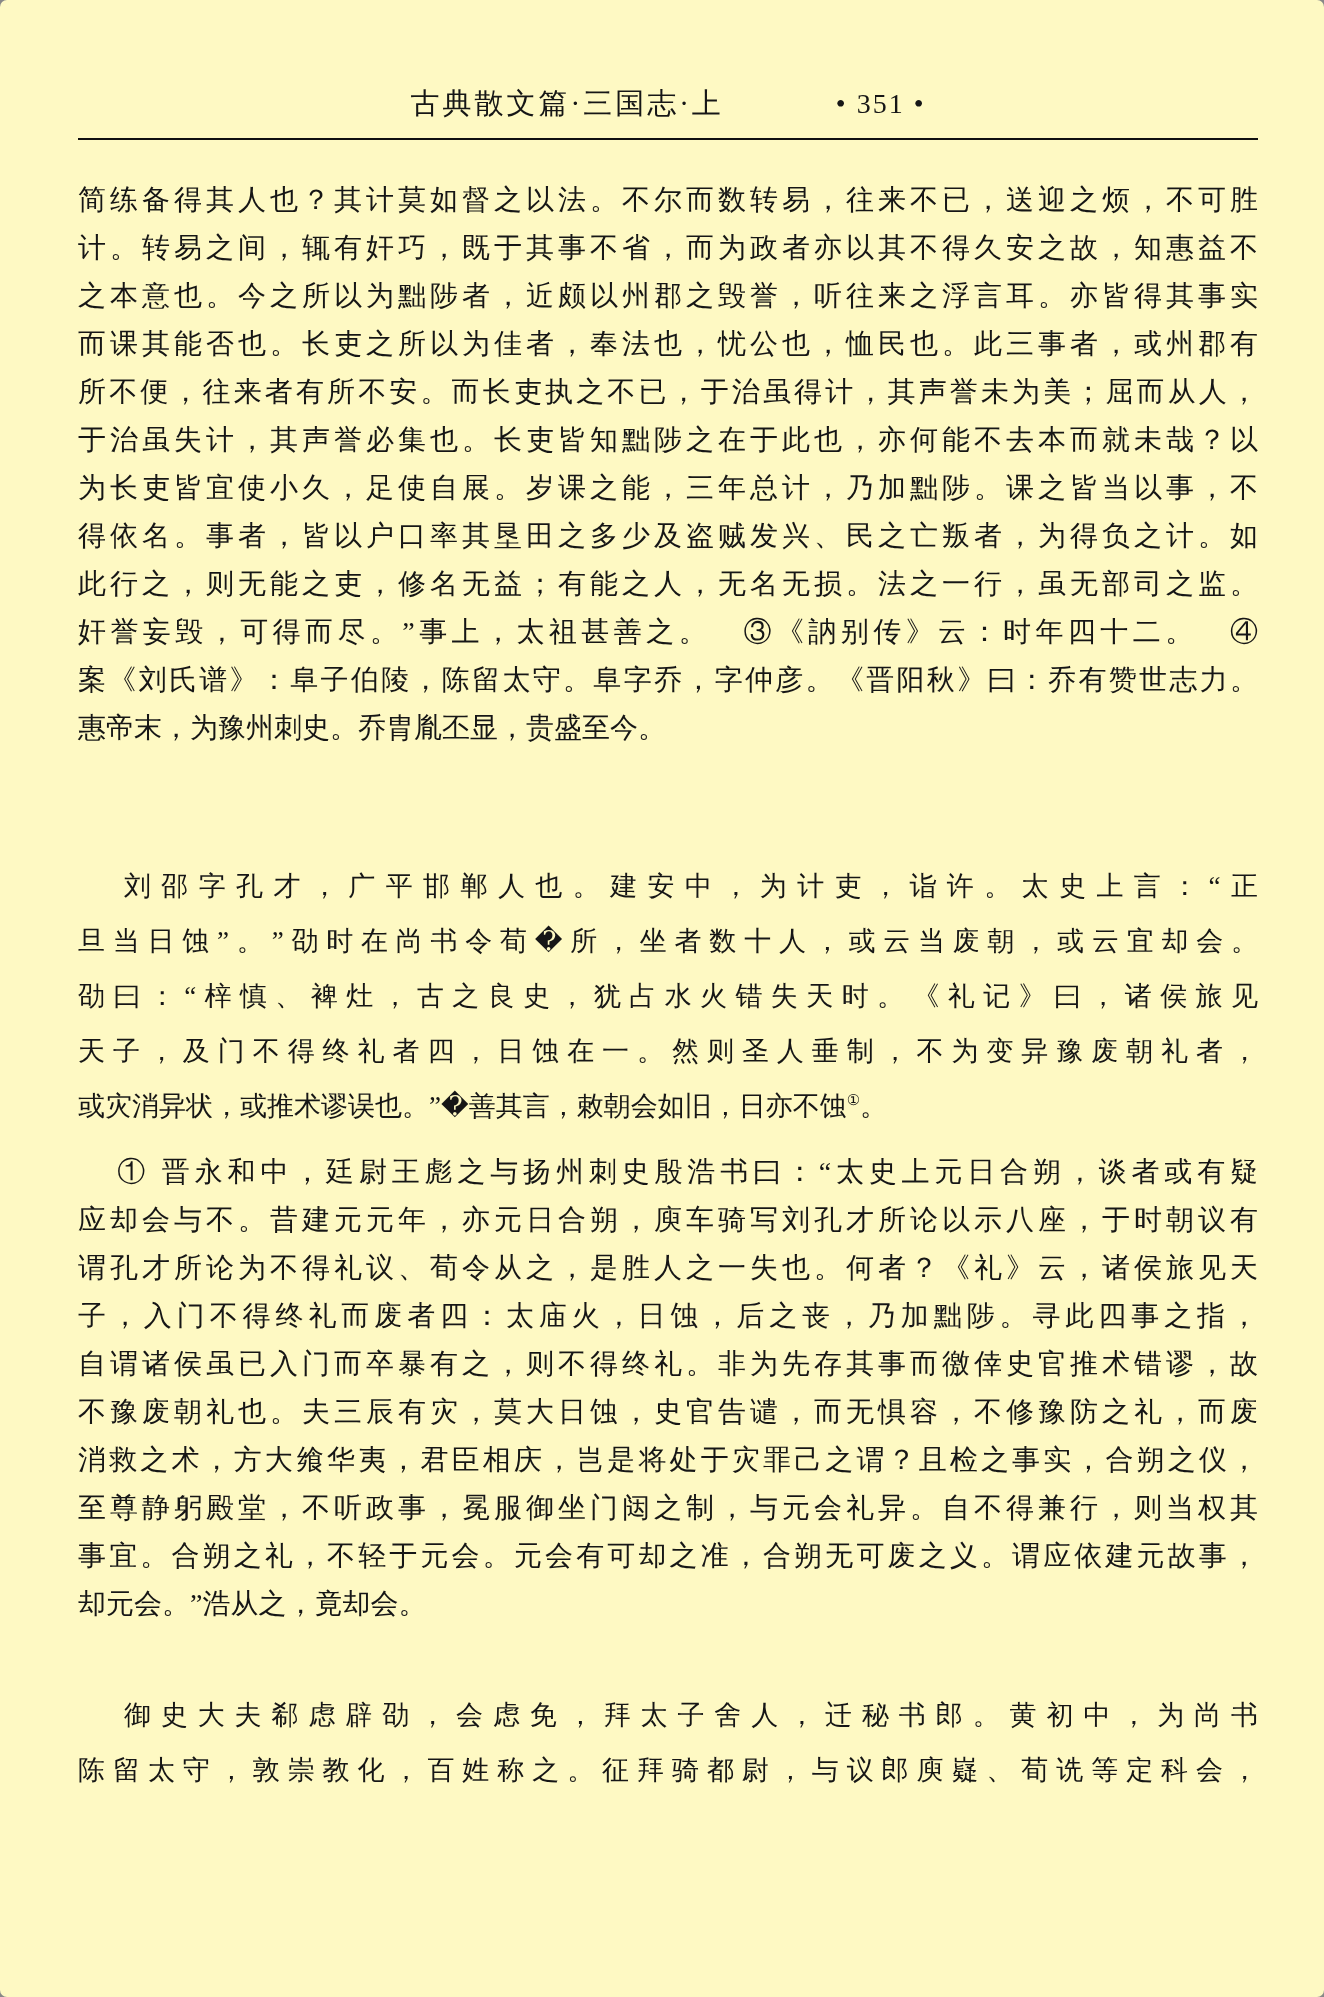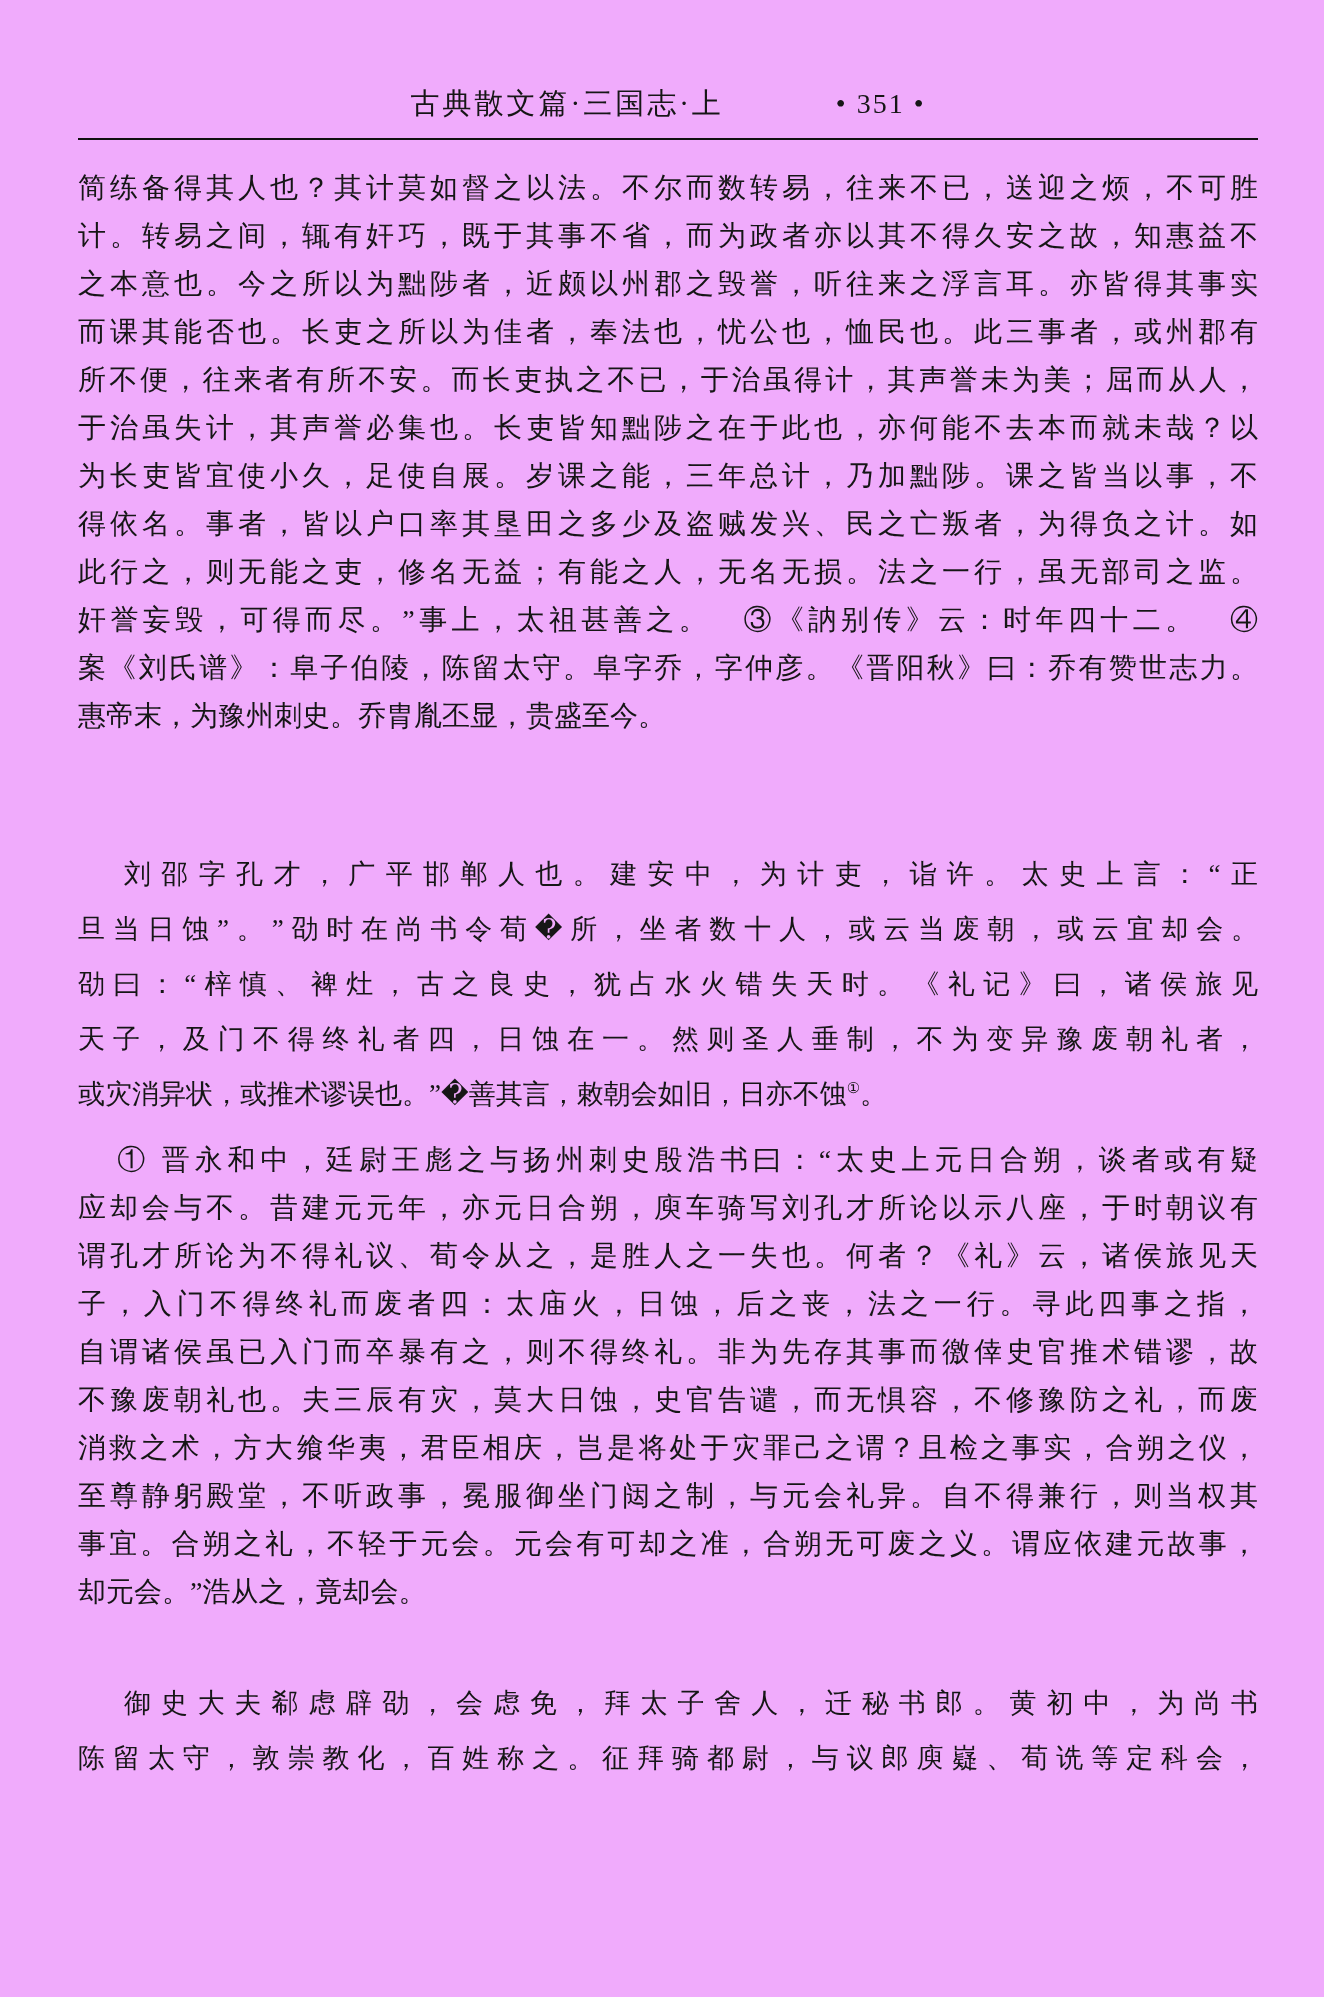--- a/index.html
+++ b/index.html
@@ -1,23 +1,24 @@
 <!DOCTYPE html>
 <html><head>
 <meta charset="utf-8">
 <style>
   html,body { margin:0; padding:0; background:#888; }
   .page {
     position:relative;
     width:1324px; height:1997px;
     margin:0 auto;
-    background:#f0abfc;
+    background:#fef9c3;
     color:#161616;
     font-family:"Liberation Serif","DejaVu Serif",serif;
     overflow:hidden;
+    border-radius:7px;
   }
   .content { padding:0 66px 0 78px; }
 
   .header-row {
     display:flex; justify-content:center; align-items:baseline;
     gap:112px; padding-top:84px;
   }
   .header-title { font-size:29px; letter-spacing:3px; white-space:nowrap; }
   .page-num { font-size:28px; letter-spacing:2px; white-space:nowrap; }
   .rule { height:2px; background:#101010; margin-top:14px; }
@@ -28,21 +29,21 @@
     text-align:justify; text-align-last:justify;
   }
   .big-line {
     font-size:27px; line-height:55px;
     text-align:justify; text-align-last:justify;
   }
   .small-line.last, .big-line.last { text-align-last:left; }
   .indent-main { text-indent:1.7em; }
   .indent-note { text-indent:1.4em; }
 
-  .para-commentary-top { margin-top:24px; }
+  .para-commentary-top { margin-top:36px; }
   .para-main-1 { margin-top:107px; }
   .para-note-1 { margin-top:14px; }
   .para-main-2 { margin-top:60px; }
 
   sup.fn { font-size:0.55em; vertical-align:super; line-height:0; }
 </style>
 </head>
 <body>
 
 <div class="page">
@@ -74,21 +75,21 @@
       <div class="big-line">旦当日蚀”。”劭时在尚书令荀�所，坐者数十人，或云当废朝，或云宜却会。</div>
       <div class="big-line">劭曰：“梓慎、裨灶，古之良史，犹占水火错失天时。《礼记》曰，诸侯旅见</div>
       <div class="big-line">天子，及门不得终礼者四，日蚀在一。然则圣人垂制，不为变异豫废朝礼者，</div>
       <div class="big-line last"><span>或灾消异状，或推术谬误也。”�善其言，敕朝会如旧，日亦不蚀</span><sup class="fn">①</sup><span>。</span></div>
     </div>
 
     <div class="para para-note-1">
       <div class="small-line indent-note">① 晋永和中，廷尉王彪之与扬州刺史殷浩书曰：“太史上元日合朔，谈者或有疑</div>
       <div class="small-line">应却会与不。昔建元元年，亦元日合朔，庾车骑写刘孔才所论以示八座，于时朝议有</div>
       <div class="small-line">谓孔才所论为不得礼议、荀令从之，是胜人之一失也。何者？《礼》云，诸侯旅见天</div>
-      <div class="small-line">子，入门不得终礼而废者四：太庙火，日蚀，后之丧，法之一行。寻此四事之指，</div>
+      <div class="small-line">子，入门不得终礼而废者四：太庙火，日蚀，后之丧，乃加黜陟。寻此四事之指，</div>
       <div class="small-line">自谓诸侯虽已入门而卒暴有之，则不得终礼。非为先存其事而徼倖史官推术错谬，故</div>
       <div class="small-line">不豫废朝礼也。夫三辰有灾，莫大日蚀，史官告谴，而无惧容，不修豫防之礼，而废</div>
       <div class="small-line">消救之术，方大飨华夷，君臣相庆，岂是将处于灾罪己之谓？且检之事实，合朔之仪，</div>
       <div class="small-line">至尊静躬殿堂，不听政事，冕服御坐门闼之制，与元会礼异。自不得兼行，则当权其</div>
       <div class="small-line">事宜。合朔之礼，不轻于元会。元会有可却之准，合朔无可废之义。谓应依建元故事，</div>
       <div class="small-line last">却元会。”浩从之，竟却会。</div>
     </div>
 
     <div class="para para-main-2">
       <div class="big-line indent-main">御史大夫郗虑辟劭，会虑免，拜太子舍人，迁秘书郎。黄初中，为尚书</div>

